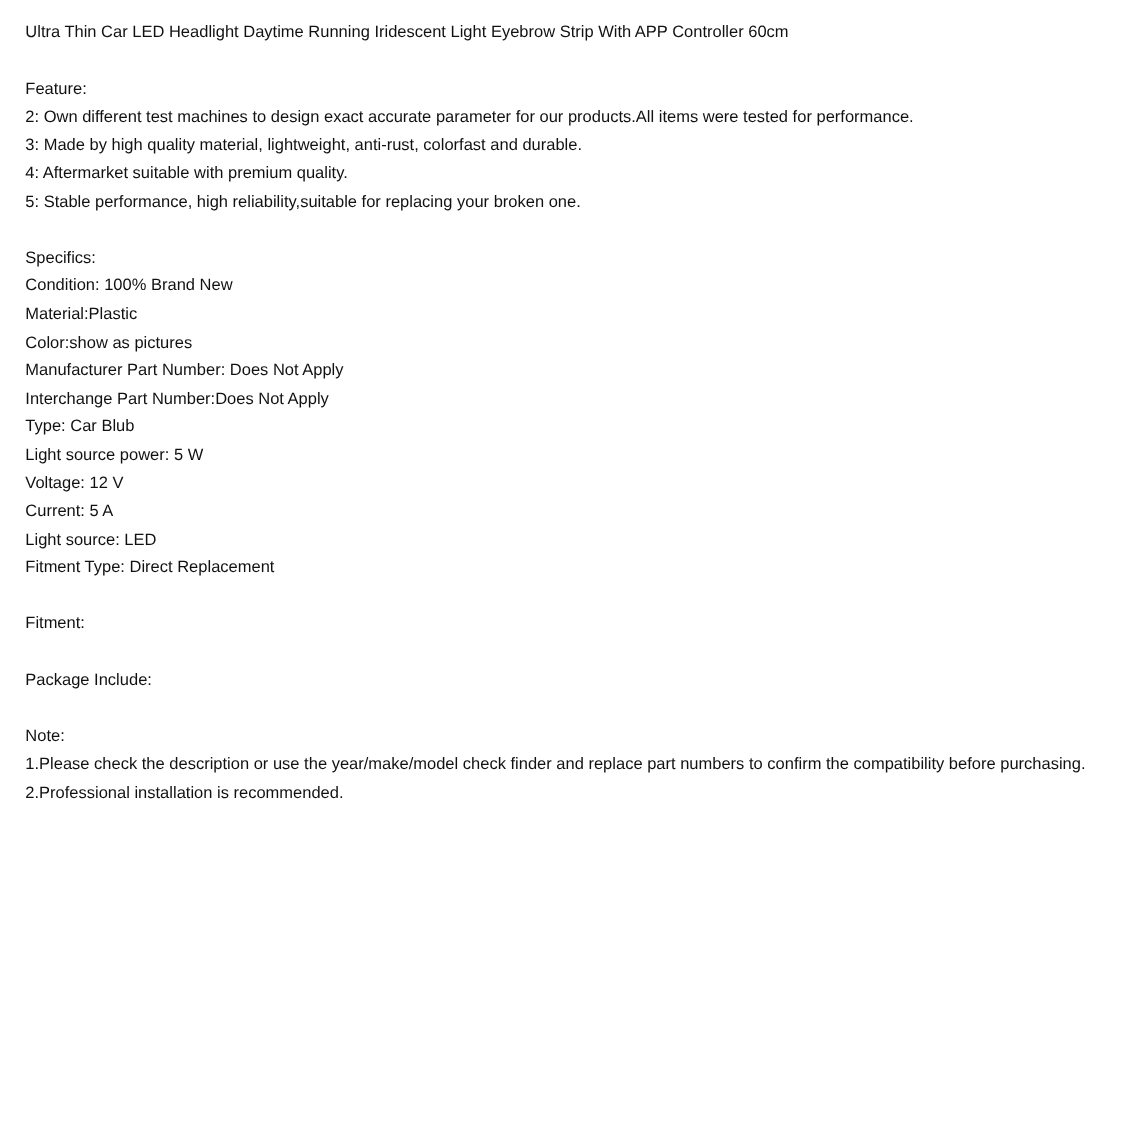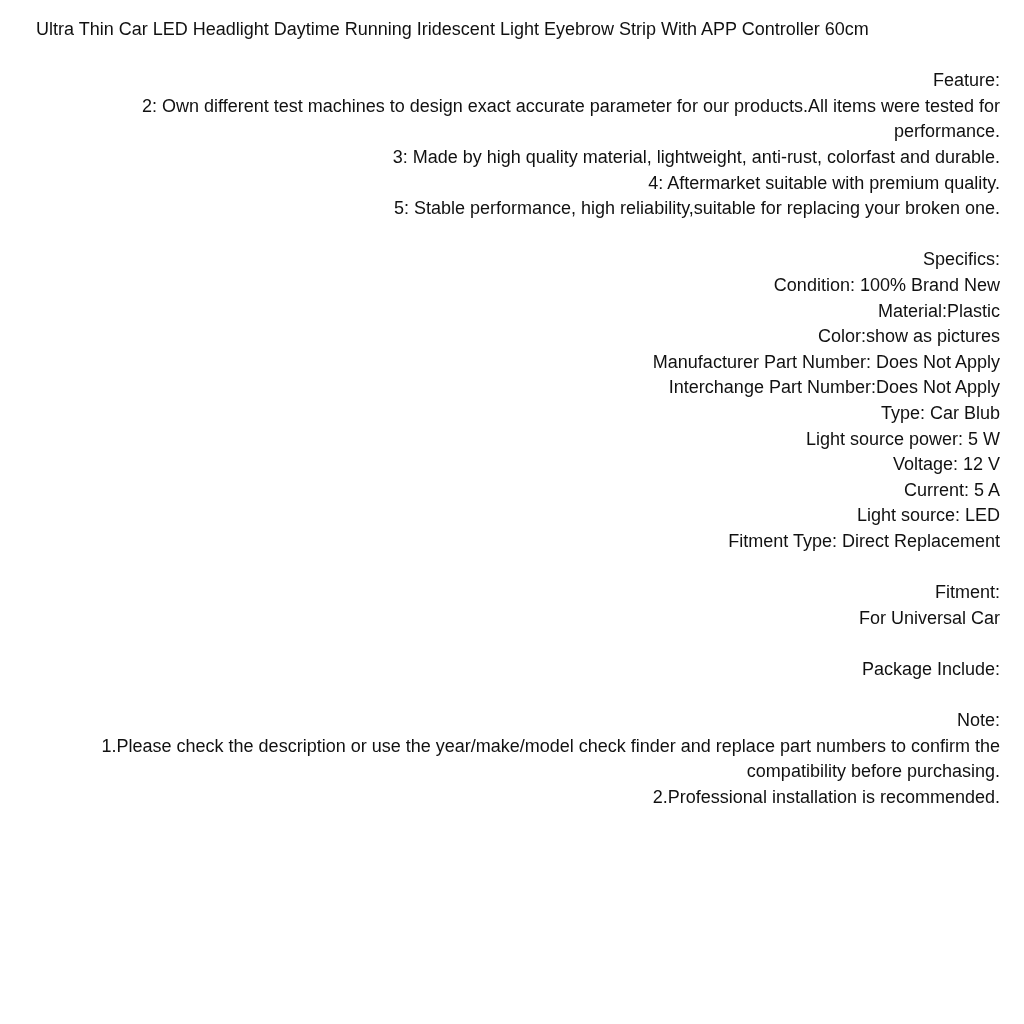--- a/index.html
+++ b/index.html
@@ -1,30 +1,30 @@
 <!DOCTYPE html>
 <html><head>
 <meta charset="utf-8">
 <style>
   html, body { margin: 0; padding: 0; background: #ffffff; }
   .doc {
     width: 1024px;
     height: 1024px;
     box-sizing: border-box;
-    padding: 17px 24px 0 36px;
+    padding: 17px 24px 0 23px;
     background: #ffffff;
     color: #111111;
     font-family: "Liberation Sans", "DejaVu Sans", sans-serif;
-    font-size: 18px;
+    font-size: 15px;
     line-height: 25.6px;
     font-weight: 400;
     overflow: hidden;
   }
   .title { white-space: normal; }
-  .section { margin-top: 25.6px; text-align: right; }
+  .section { margin-top: 25.6px; }
   .line { white-space: normal; }
 </style>
 </head>
 <body>
 
 <div class="doc">
 
   <div class="title">Ultra Thin Car LED Headlight Daytime Running Iridescent Light Eyebrow Strip With APP Controller 60cm</div>
 
   <div class="section">
@@ -67,24 +67,20 @@
 
         <div class="line">Light source: LED</div>
 
 
         <div class="line">Fitment Type: Direct Replacement</div>
       </div>
   </div>
 
   <div class="section">
     <div class="line heading">Fitment:</div>
-    <div>
-
-        <div class="line">For Universal Car</div>
-      </div>
   </div>
 
   <div class="section">
     <div class="line heading">Package Include:</div>
   </div>
 
   <div class="section">
     <div class="line heading">Note:</div>
     <div>
 

